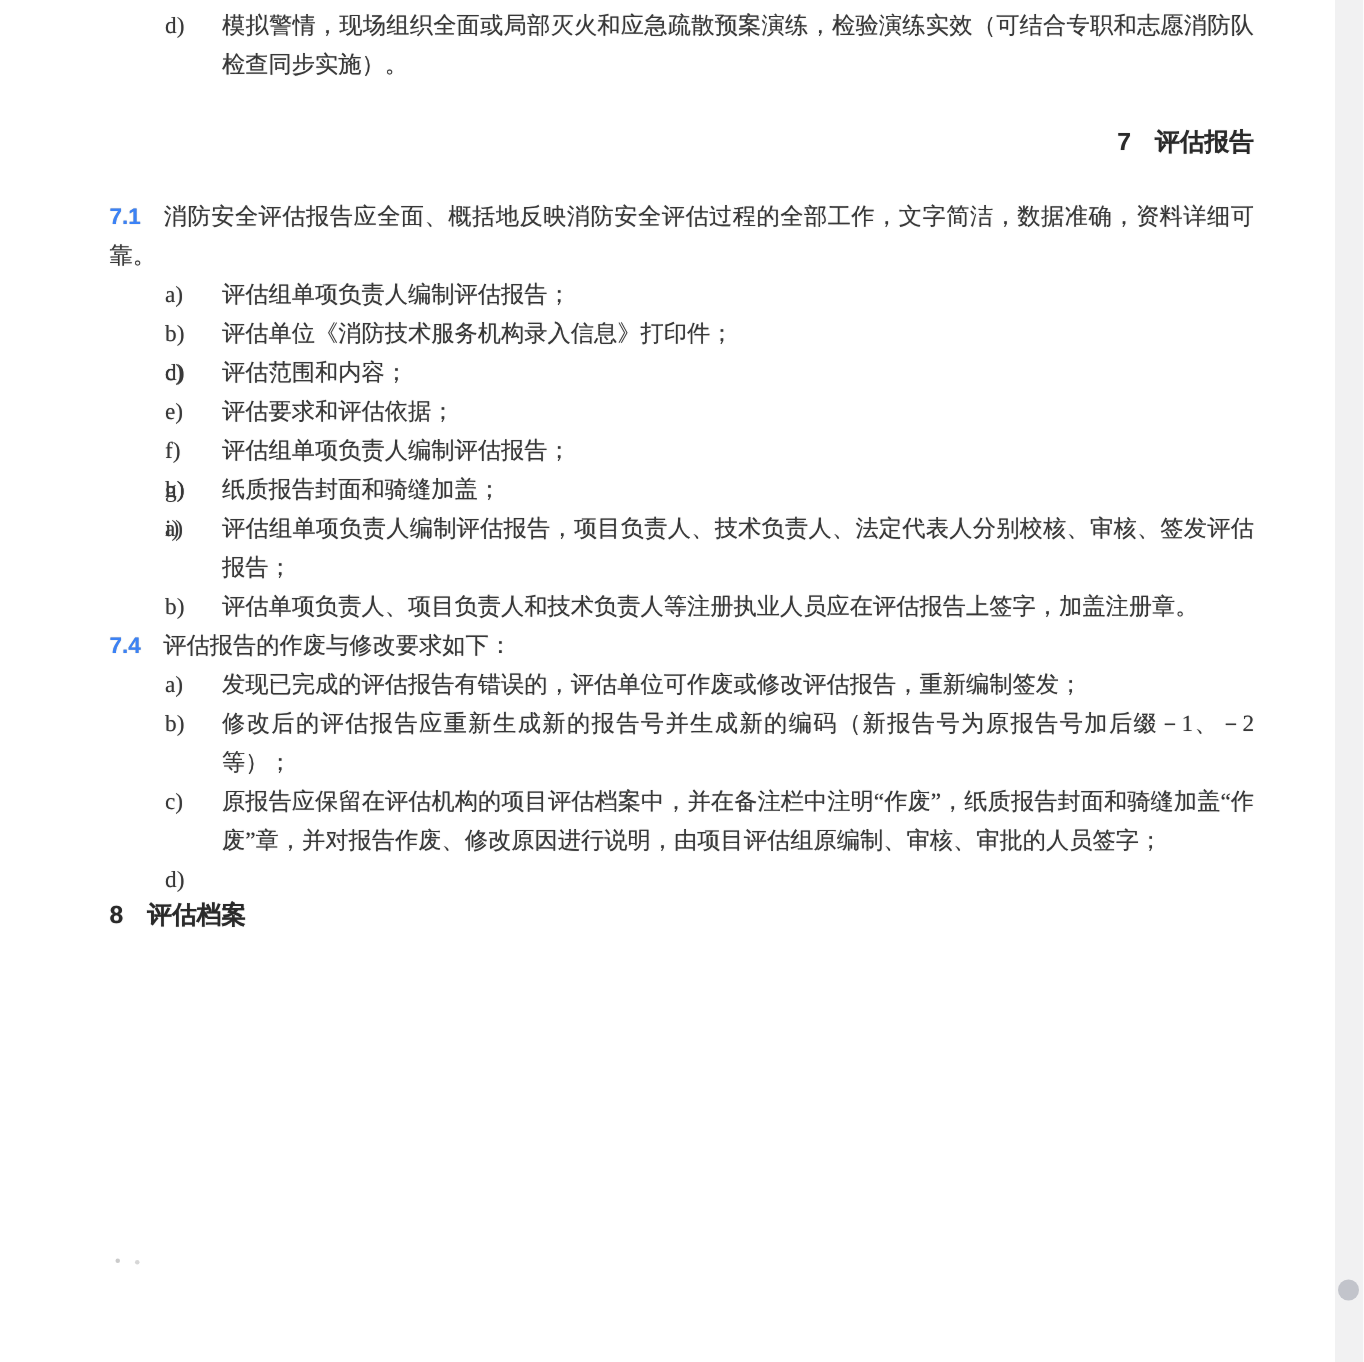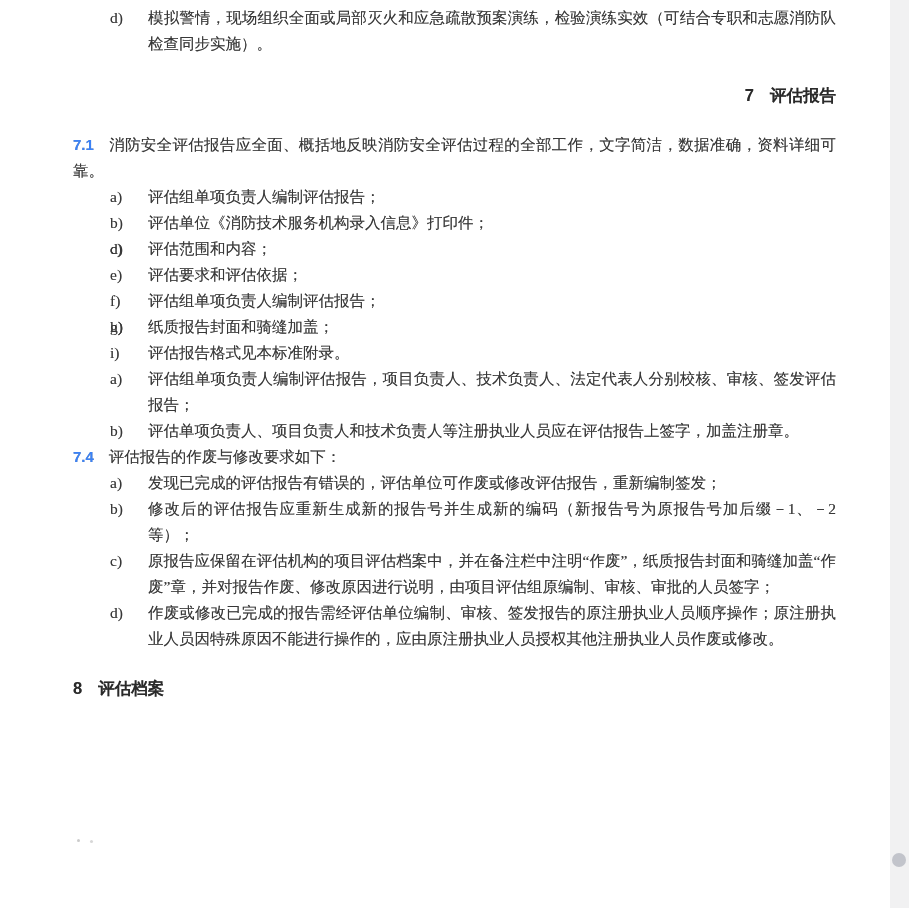--- a/index.html
+++ b/index.html
@@ -122,21 +122,20 @@
       </div>
       <div class="list-item">
         <span class="li-letter">g)</span>
       </div>
       <div class="list-item">
         <span class="li-letter">h)</span>
         <span class="li-text">纸质报告封面和骑缝加盖；</span>
       </div>
       <div class="list-item">
         <span class="li-letter">i)</span>
-        <span class="li-text">评估报告格式见本标准附录。</span>
       </div>
 
       <div class="list-item">
         <span class="li-letter">a)</span>
         <span class="li-text">评估组单项负责人编制评估报告，项目负责人、技术负责人、法定代表人分别校核、审核、签发评估报告；</span>
       </div>
       <div class="list-item">
         <span class="li-letter">b)</span>
         <span class="li-text">评估单项负责人、项目负责人和技术负责人等注册执业人员应在评估报告上签字，加盖注册章。</span>
       </div>
@@ -151,21 +150,20 @@
       <div class="list-item">
         <span class="li-letter">b)</span>
         <span class="li-text">修改后的评估报告应重新生成新的报告号并生成新的编码（新报告号为原报告号加后缀－1、－2 等）；</span>
       </div>
       <div class="list-item">
         <span class="li-letter">c)</span>
         <span class="li-text">原报告应保留在评估机构的项目评估档案中，并在备注栏中注明“作废”，纸质报告封面和骑缝加盖“作废”章，并对报告作废、修改原因进行说明，由项目评估组原编制、审核、审批的人员签字；</span>
       </div>
       <div class="list-item">
         <span class="li-letter">d)</span>
-        <span class="li-text">作废或修改已完成的报告需经评估单位编制、审核、签发报告的原注册执业人员顺序操作；原注册执业人员因特殊原因不能进行操作的，应由原注册执业人员授权其他注册执业人员作废或修改。</span>
       </div>
 
       <div class="sec-heading second">
         <span class="sec-num">8</span><span class="sec-title">评估档案</span>
       </div>
 
     </div>
     <div class="artifact"></div>
   </div>
 

